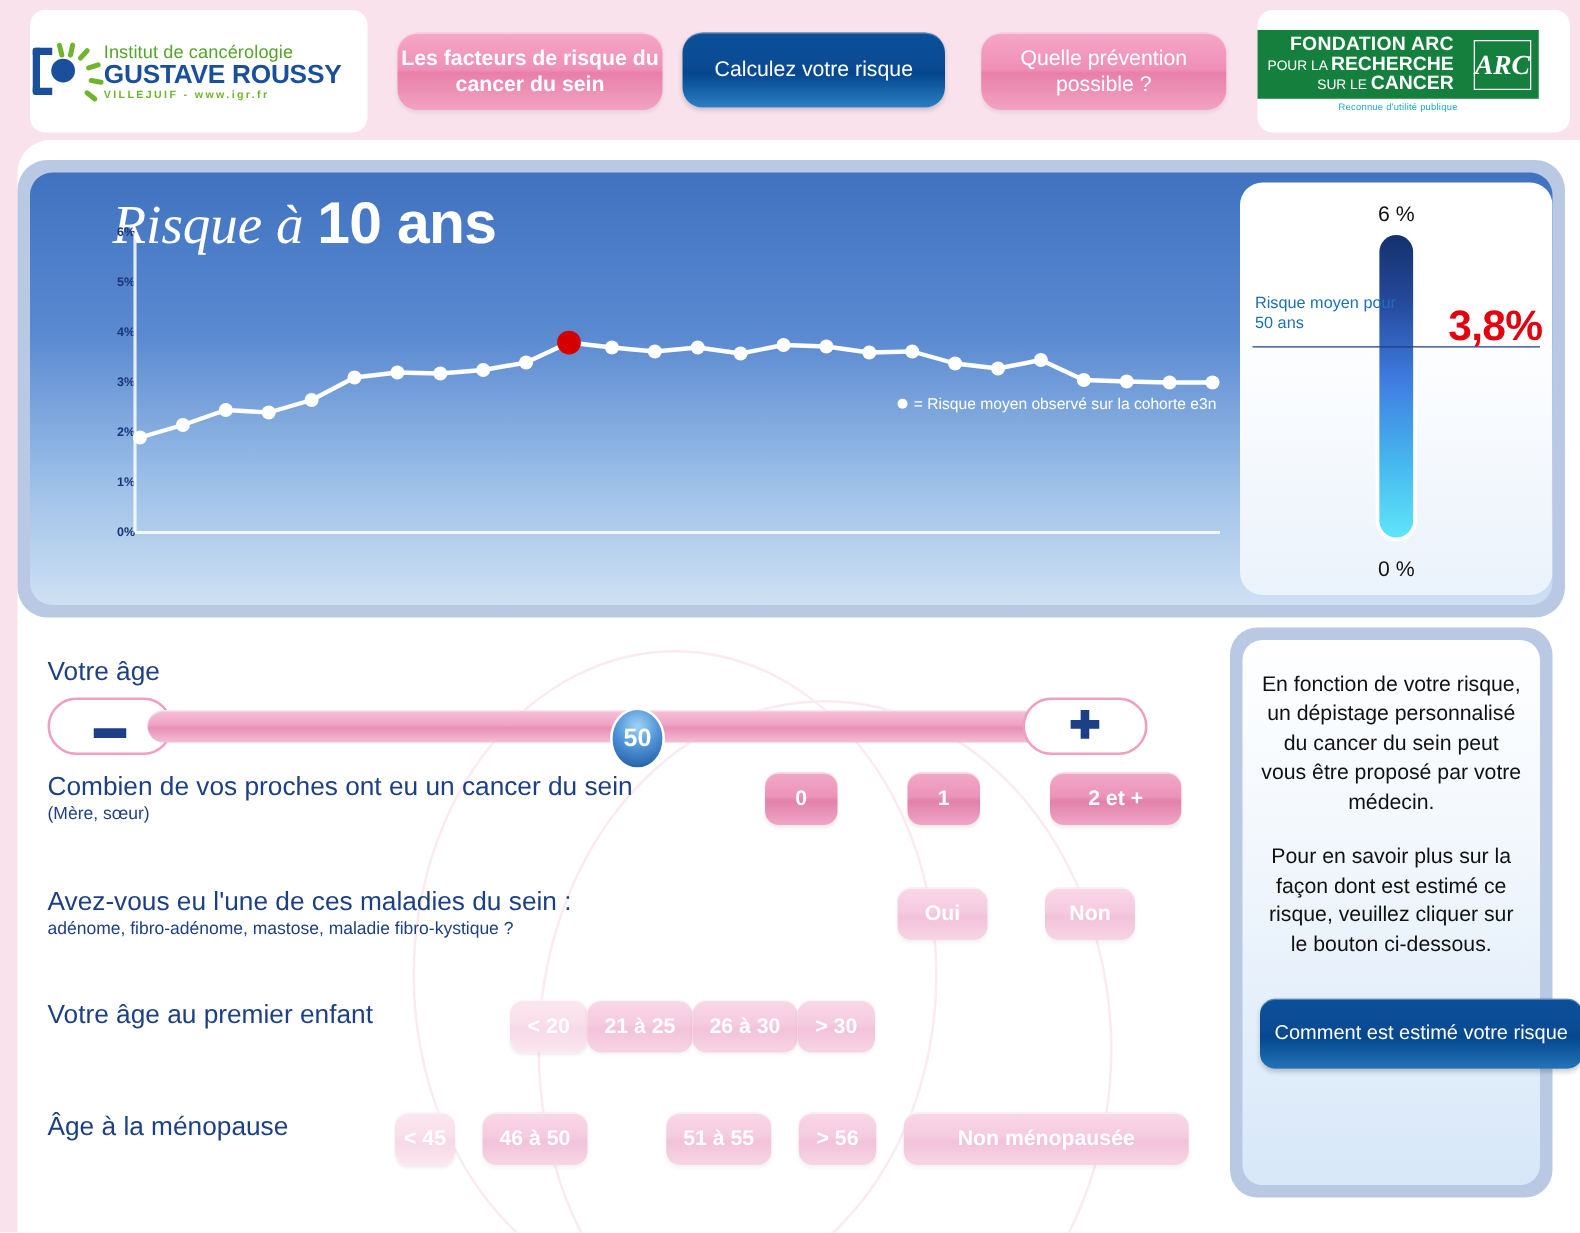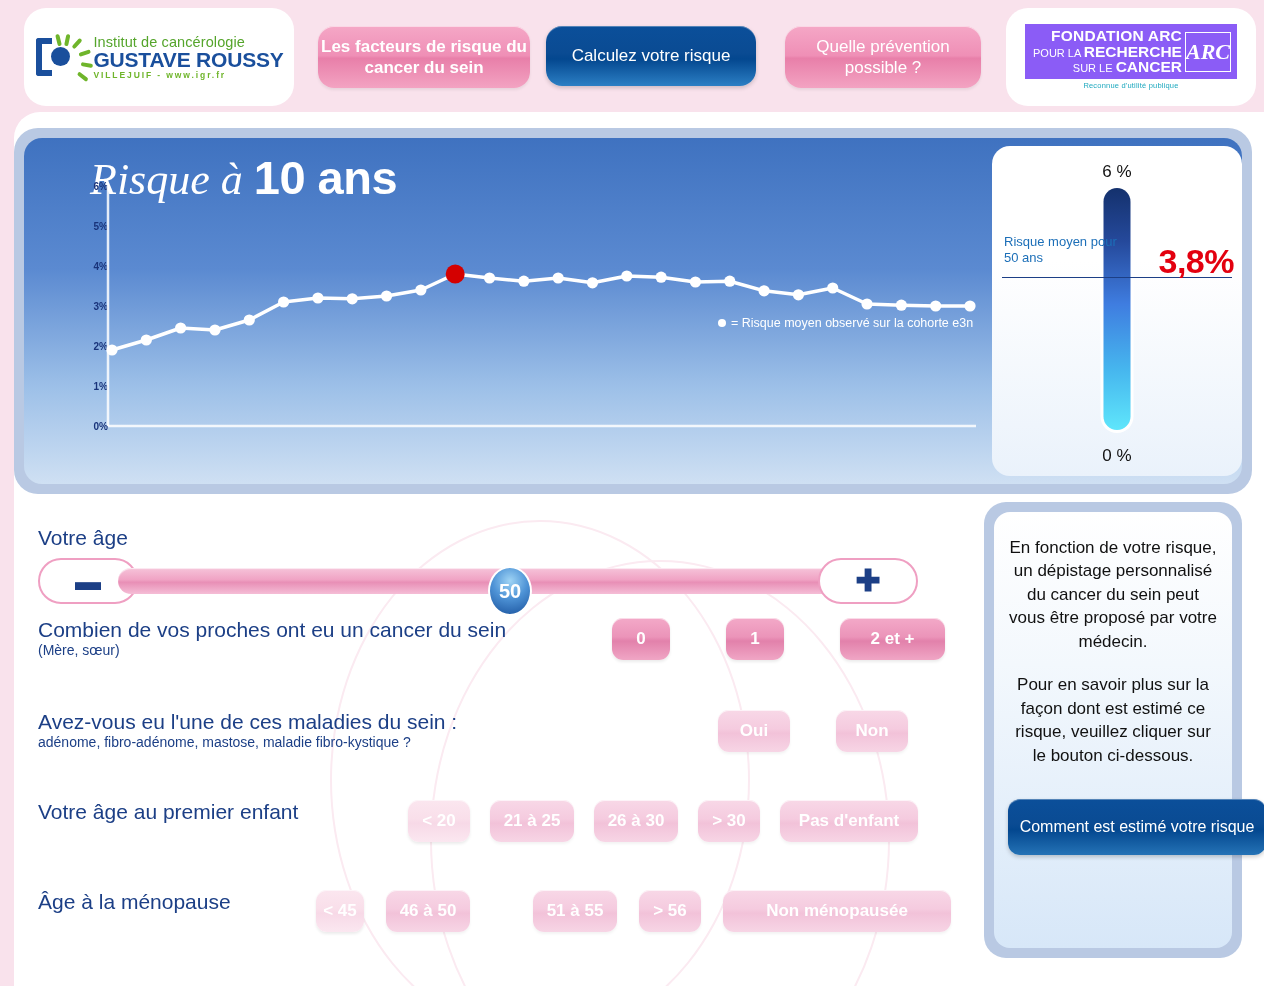--- a/index.html
+++ b/index.html
@@ -31,22 +31,22 @@
     border: 2px solid #fbeaf1;
     border-radius: 50%;
     pointer-events: none;
   }
 
   
   #header { position: absolute; left: 0; top: 0; width: 1264px; height: 112px; }
   .logo-card {
     position: absolute;
     background: #ffffff;
-    border-radius: 22px;
-    display: flex; align-items: center; justify-content: center;
+    border-radius: 12px;
+    display: flex; align-items: center; justify-content: flex-start;
   }
   #logo-igr  { left: 24px;  top: 8px; width: 270px; height: 98px; }
   #logo-arc  { left: 1006px; top: 8px; width: 250px; height: 98px; }
 
   
   .igr { display: flex; align-items: center; gap: 7px; }
   .igr-mark { position: relative; width: 52px; height: 46px; }
   .igr-mark .bracket {
     position: absolute; left: 2px; top: 4px; width: 16px; height: 38px;
     border-left: 6px solid #1a4f9c; border-top: 6px solid #1a4f9c;
@@ -61,22 +61,22 @@
     transform-origin: 50% 100%;
   }
   .igr-text { line-height: 1.02; }
   .igr-l1 { font-size: 14.5px; color: #55a52b; letter-spacing: .1px; }
   .igr-l2 { font-size: 21px; font-weight: bold; color: #1a4f9c; letter-spacing: -.2px; }
   .igr-l3 { font-size: 8.5px; font-weight: bold; color: #6fb52b; letter-spacing: 1.9px; }
 
   
   .arc-wrap { text-align: center; }
   .arc-box {
-    background: #8b5cf6; color: #ffffff; padding: 4px 6px 4px 8px;
-    display: flex; align-items: center; gap: 3px;
+    background: #15803d; color: #ffffff; padding: 4px 6px 4px 8px;
+    display: flex; align-items: center; gap: 16px;
   }
   .arc-lines { text-align: right; line-height: 1.0; }
   .arc-l1 { font-size: 15.5px; font-weight: bold; letter-spacing: .2px; }
   .arc-l2 { font-size: 11px; }
   .arc-l2 b { font-size: 15.5px; }
   .arc-l3 { font-size: 11px; }
   .arc-l3 b { font-size: 15.5px; }
   .arc-sym {
     width: 46px; height: 40px; border: 1.5px solid #ffffff;
     display: flex; align-items: center; justify-content: center;
@@ -419,26 +419,25 @@
       <div class="opts" style="left:680px; gap:46px;">
         <div class="opt faded" style="width:72px;">Oui</div>
         <div class="opt faded" style="width:72px;">Non</div>
       </div>
     </div>
 
     <div class="q-row" style="top:302px;">
       <div class="q-text">
         <div class="q-label">Votre âge au premier enfant</div>
       </div>
-      <div class="opts" style="left:370px; gap:20px;">
+      <div class="opts" style="left:370px; ">
         <div class="opt xfaded" style="width:62px;">&lt; 20</div>
         <div class="opt faded" style="width:84px;">21 à 25</div>
         <div class="opt faded" style="width:84px;">26 à 30</div>
         <div class="opt faded" style="width:62px;">&gt; 30</div>
-        <div class="opt faded" style="width:138px;">Pas d'enfant</div>
       </div>
     </div>
 
     <div class="q-row" style="top:392px;">
       <div class="q-text">
         <div class="q-label">Âge à la ménopause</div>
       </div>
       <div class="opts" style="left:278px; gap:22px;">
         <div class="opt xfaded" style="width:48px;">&lt; 45</div>
         <div class="opt faded" style="width:84px;">46 à 50</div>

